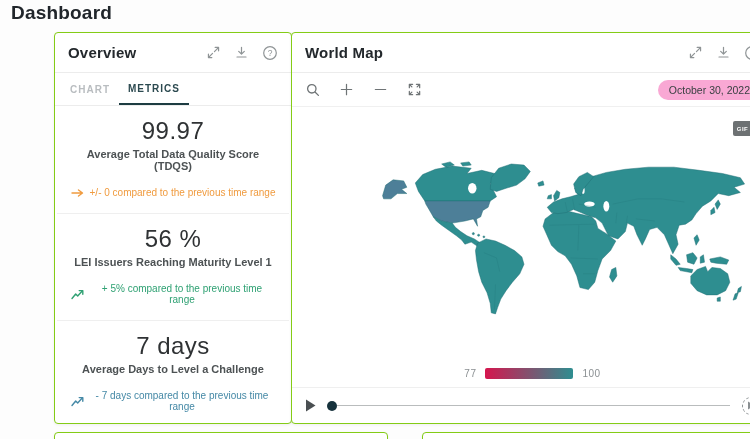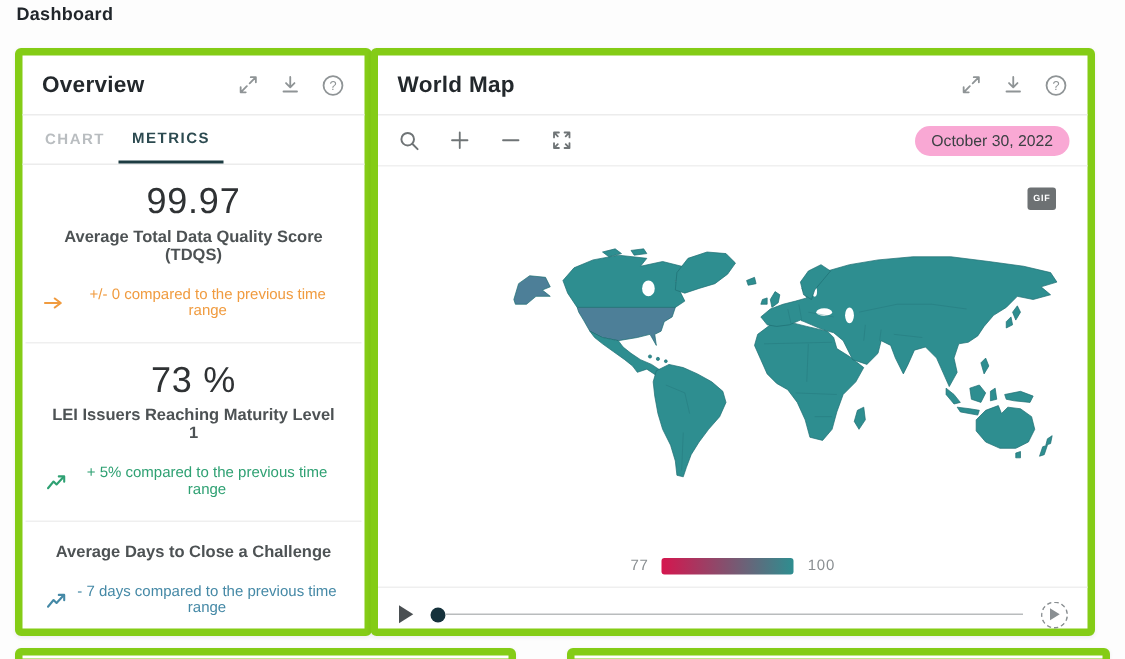--- a/index.html
+++ b/index.html
@@ -1,23 +1,23 @@
 <!DOCTYPE html>
 <html style="--land: #2e8e90; --map-border: #1f6f74; --highlight: #4d7f98;"><head>
 <meta charset="utf-8">
 <style>
   * { margin:0; padding:0; box-sizing:border-box; }
   html,body { width:750px; height:439px; overflow:hidden;
     font-family:"Liberation Sans", sans-serif; background:#fdfdfd; color:#2f3234; }
 
-  .page-title { position:absolute; left:11px; top:2px; font-size:12px; font-weight:700;
+  .page-title { position:absolute; left:11px; top:2px; font-size:19px; font-weight:700;
     color:#21262b; letter-spacing:.2px; }
 
-  .card { position:absolute; background:#fff; border:5px solid #84cc16; border-radius:4px;
-    box-shadow:0 1px 3px rgba(0,0,0,.06); }
+  .card { position:absolute; background:#fff; border:1px solid #84cc16; border-radius:4px;
+    box-shadow:0 1px 3px rgba(0,0,0,.06);margin-left:44px; }
   #overview-card { left:10px; top:32px; width:238px; height:392px; }
   #map-card { left:247px; top:32px; width:483px; height:392px; }
   #stub-left  { left:10px;  top:432px; width:334px; height:12px; border-radius:4px 4px 0 0; }
   #stub-right { left:378px; top:432px; width:362px; height:12px; border-radius:4px 4px 0 0; }
 
   .card-header { height:40px; display:flex; align-items:center; justify-content:space-between;
     padding:0 13px; border-bottom:1px solid #ececec; }
   .card-title { font-size:15px; font-weight:700; color:#23282c; letter-spacing:.2px; }
   .card-actions { display:flex; align-items:center; gap:11px; }
   .icon-btn { width:17px; height:17px; display:flex; align-items:center; justify-content:center; cursor:pointer; }
@@ -111,33 +111,34 @@
     <div class="metric-label">Average Total Data Quality Score (TDQS)</div>
     <div class="metric-trend" style="color: rgb(240, 155, 63);">
       <svg width="14" height="10" viewBox="0 0 14 10">
         <path d="M1 5h9.5M7.5 2L11.5 5 7.5 8" fill="none" stroke="currentColor" stroke-width="1.4" stroke-linecap="round" stroke-linejoin="round"></path>
       </svg>
       <span>+/- 0 compared to the previous time range</span>
     </div>
   </div>
 
   <div class="metric">
-    <div class="metric-value">73 %</div>
+    <div class="metric-value">56 %</div>
     <div class="metric-label">LEI Issuers Reaching Maturity Level 1</div>
     <div class="metric-trend" style="color: rgb(47, 161, 115);">
       <svg width="13" height="11" viewBox="0 0 13 11">
         <path d="M1 9.5L4.7 5l2 2L11 2.3" fill="none" stroke="currentColor" stroke-width="1.4" stroke-linecap="round" stroke-linejoin="round"></path>
         <path d="M8.2 1.6h3.6v3.6" fill="none" stroke="currentColor" stroke-width="1.4" stroke-linecap="round" stroke-linejoin="round"></path>
       </svg>
       <span>+ 5% compared to the previous time range</span>
     </div>
   </div>
 
   <div class="metric">
-    <div class="metric-label">Average Days to Close a Challenge</div>
+    <div class="metric-value">7 days</div>
+    <div class="metric-label">Average Days to Level a Challenge</div>
     <div class="metric-trend" style="color: rgb(69, 137, 166);">
       <svg width="13" height="11" viewBox="0 0 13 11">
         <path d="M1 9.5L4.7 5l2 2L11 2.3" fill="none" stroke="currentColor" stroke-width="1.4" stroke-linecap="round" stroke-linejoin="round"></path>
         <path d="M8.2 1.6h3.6v3.6" fill="none" stroke="currentColor" stroke-width="1.4" stroke-linecap="round" stroke-linejoin="round"></path>
       </svg>
       <span>- 7 days compared to the previous time range</span>
     </div>
   </div>
 </div>
 

